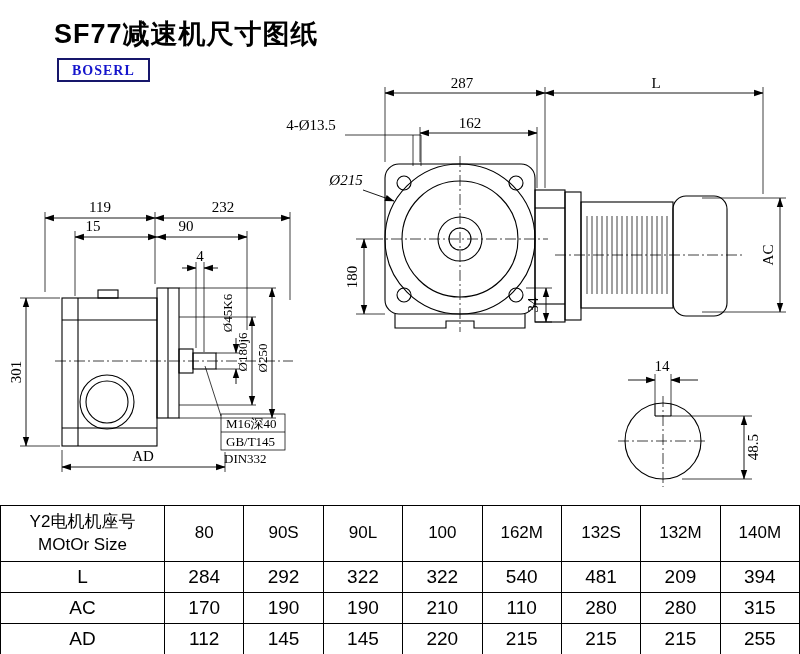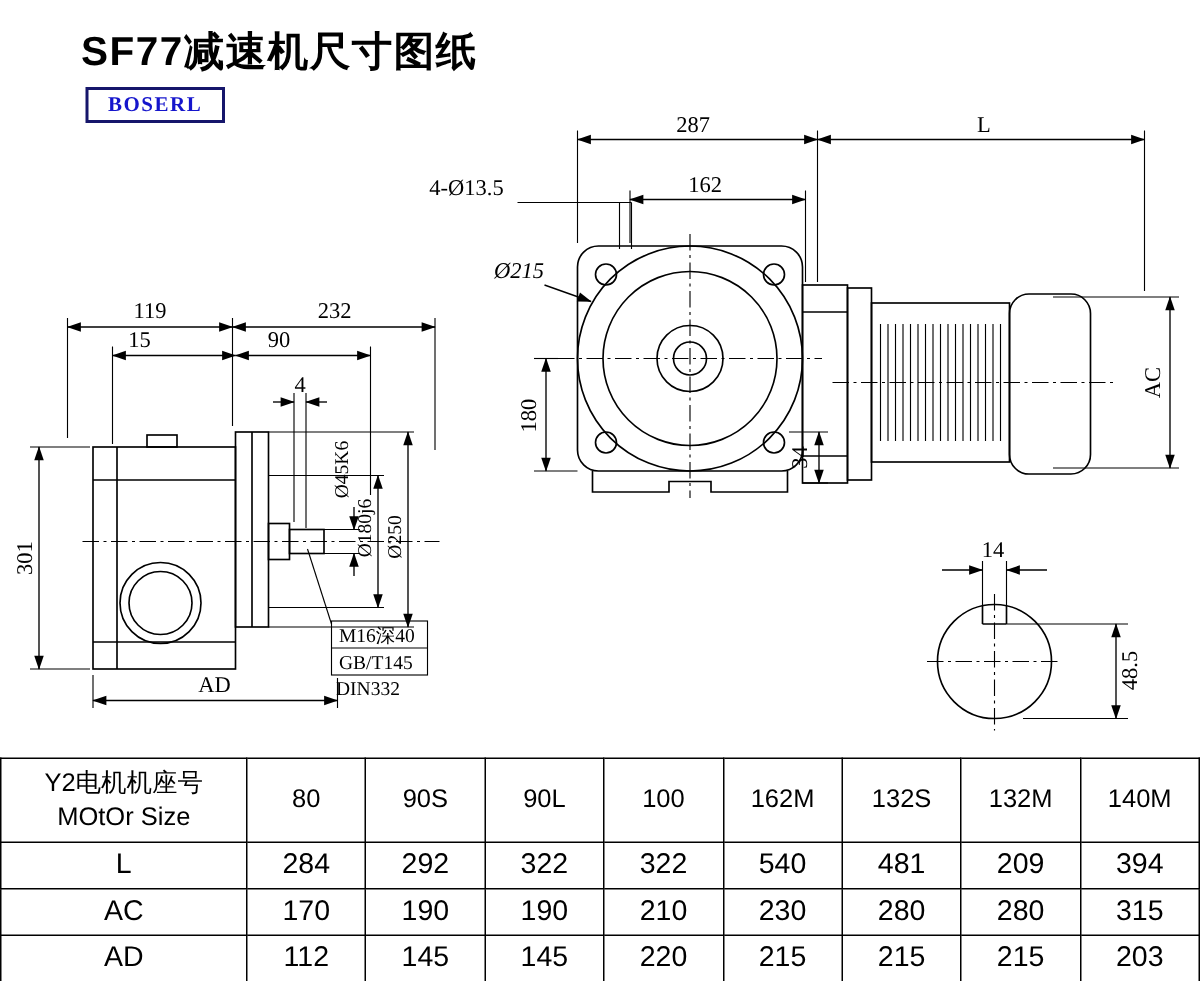--- a/index.html
+++ b/index.html
@@ -252,32 +252,32 @@
         <td>481</td>
         <td>209</td>
         <td>394</td>
       </tr>
       <tr class="row">
         <td>AC</td>
         <td>170</td>
         <td>190</td>
         <td>190</td>
         <td>210</td>
-        <td>230</td>
+        <td>110</td>
         <td>280</td>
         <td>280</td>
         <td>315</td>
       </tr>
       <tr class="row">
         <td>AD</td>
         <td>112</td>
         <td>145</td>
         <td>145</td>
         <td>220</td>
         <td>215</td>
         <td>215</td>
         <td>215</td>
-        <td>203</td>
+        <td>255</td>
       </tr>
     </tbody>
   </table>
 
 </div>
 
 </body></html>

